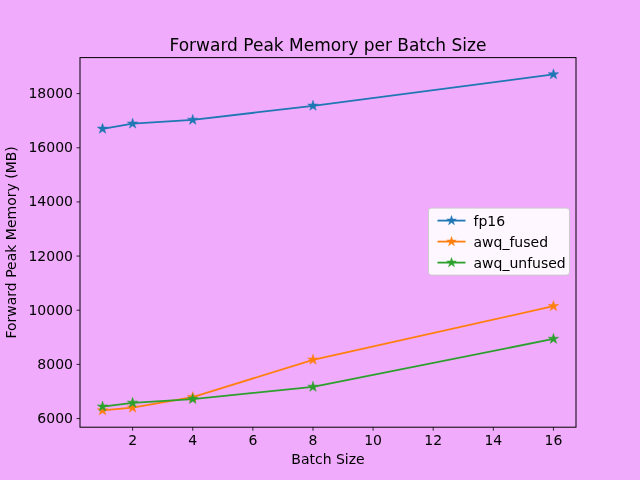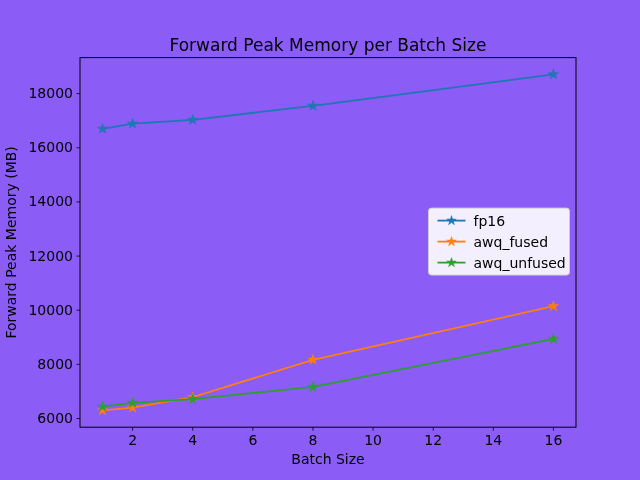--- a/index.html
+++ b/index.html
@@ -1,16 +1,16 @@
 <!DOCTYPE html>
 <html><head>
 <meta charset="utf-8">
 <style>
   html,body{margin:0;padding:0;background:#ffffff;}
-  .figure{position:relative;width:640px;height:480px;background:#8b5cf6;overflow:hidden;
+  .figure{position:relative;width:640px;height:480px;background:#f0abfc;overflow:hidden;
           font-family:"DejaVu Sans", sans-serif;}
   svg text{font-family:"DejaVu Sans", sans-serif;fill:#000000;}
   .title-text{font-size:17px;}
   .axis-label{font-size:14px;}
   .tick-label{font-size:14px;}
   .legend-label{font-size:14px;}
 </style>
 </head>
 <body>
 

